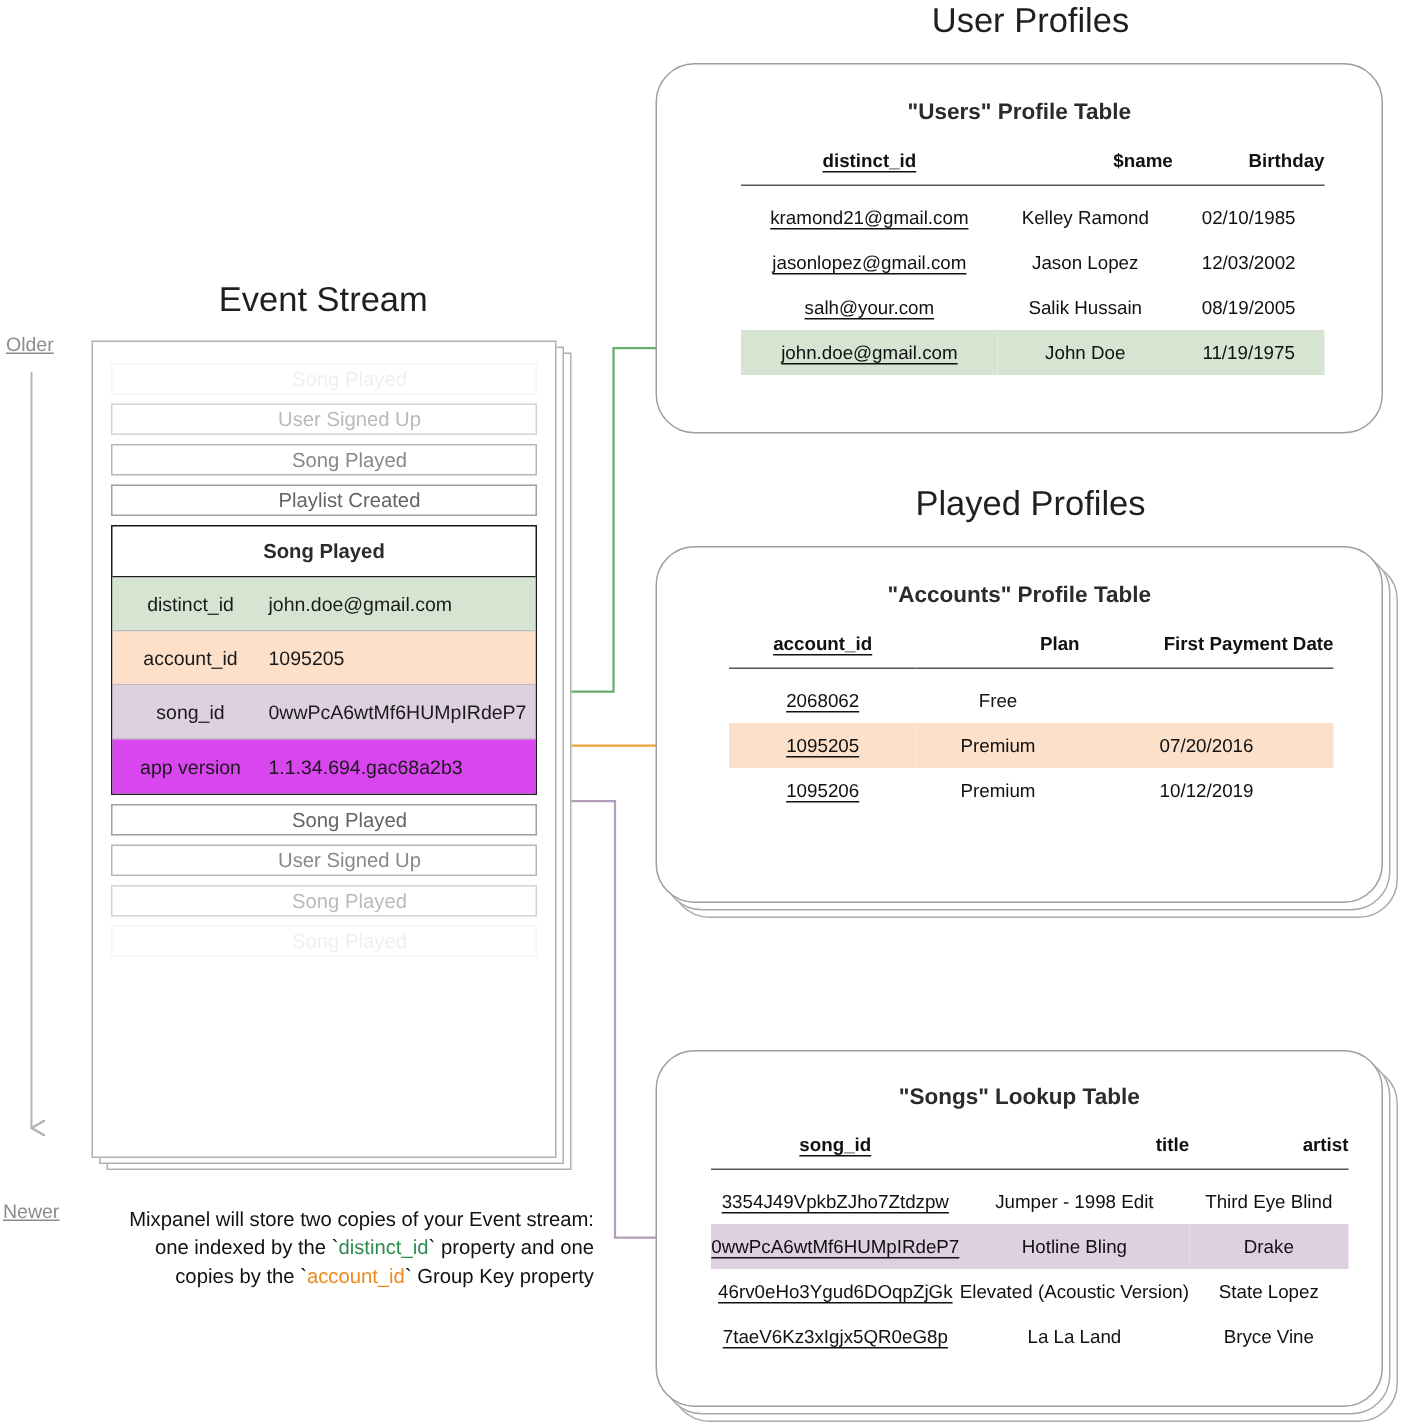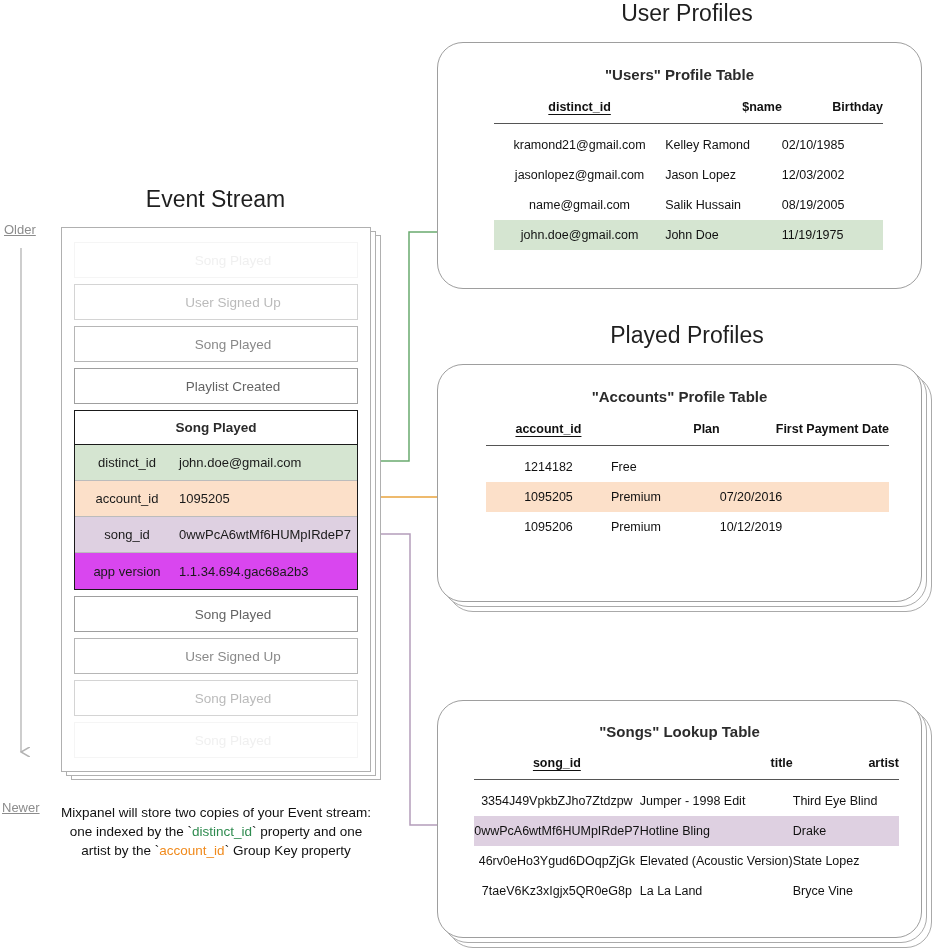--- a/index.html
+++ b/index.html
@@ -37,21 +37,21 @@
     background: #ffffff;
     border: 1.5px solid #b0b0b0;
   }
   .es-panel {
     position: absolute;
     background: #ffffff;
     border: 1.5px solid #b0b0b0;
     padding: 14px 12px;
   }
   .ev {
-    height: 36px;
+    height: 21px;
     margin-bottom: 6px;
     border: 1.2px solid #9a9a9a;
     background: #fff;
     display: flex;
     align-items: center;
     justify-content: center;
     font-size: 13.5px;
     color: #5c5c5c;
     padding-left: 34px;
   }
@@ -137,22 +137,22 @@
   table.tbl th.c0 span { text-decoration: underline; text-underline-offset: 2.5px; }
   table.tbl th.cx { text-align: right; }
   table.tbl thead tr { border-bottom: 1.4px solid #555; }
   table.tbl td {
     height: 30px;
     color: #111;
     font-size: 12.5px;
     white-space: nowrap;
   }
   table.tbl td.c0 { text-align: center; }
-  table.tbl td.c0 span { text-underline-offset: 2.5px; }
-  table.tbl td.cx { text-align: left; }
+  table.tbl td.c0 span { text-decoration: underline; text-underline-offset: 2.5px; }
+  table.tbl td.cx { text-align: center; }
   tr.hl-green  td { background: #d5e5d1; }
   tr.hl-peach  td { background: #fce0c9; }
   tr.hl-purple td { background: #ded0e1; }
   tr.spacer td { height: 6px; padding: 0; background: transparent !important; }
 
   
   #connectors { position: absolute; left: 0; top: 0; pointer-events: none; }
 </style>
 </head>
 <body>
@@ -221,24 +221,24 @@
         </div>
     </div>
     <div id="events-after">
         <div class="ev f-90">Song Played</div>
         <div class="ev f-65">User Signed Up</div>
         <div class="ev f-35">Song Played</div>
         <div class="ev f-05">Song Played</div>
       </div>
   </div>
 
-  <div class="caption" style="left:36px; top:803px; width:360px;">
+  <div class="caption" style="left:36px; top:803px; width:360px;text-align:right;">
     <div>Mixpanel will store two copies of your Event stream:</div>
     <div><span>one indexed by the `</span><span class="tok-green">distinct_id</span><span>` property and one</span></div>
-    <div><span>artist by the `</span><span class="tok-orange">account_id</span><span>` Group Key property</span></div>
+    <div><span>copies by the `</span><span class="tok-orange">account_id</span><span>` Group Key property</span></div>
   </div>
 
   <div class="section-title" style="left:437px; top:0px; width:500px;">User Profiles</div>
 
   <div class="card" style="left:437px; top:42px; width:485px; height:247px; padding:23px 28px 0 28px;">
     <div class="card-title">"Users" Profile Table</div>
     <div style="margin-top:17px; margin-left:28px; margin-right:10px;">
       <table class="tbl" id="tbl-users">
         <colgroup>
             <col style="width:44%">
@@ -260,21 +260,21 @@
               <td class="c0"><span>kramond21@gmail.com</span></td>
               <td class="cx">Kelley Ramond</td>
               <td class="cx">02/10/1985</td>
             </tr>
             <tr>
               <td class="c0"><span>jasonlopez@gmail.com</span></td>
               <td class="cx">Jason Lopez</td>
               <td class="cx">12/03/2002</td>
             </tr>
             <tr>
-              <td class="c0"><span>name@gmail.com</span></td>
+              <td class="c0"><span>salh@your.com</span></td>
               <td class="cx">Salik Hussain</td>
               <td class="cx">08/19/2005</td>
             </tr>
             <tr class="hl-green">
               <td class="c0"><span>john.doe@gmail.com</span></td>
               <td class="cx">John Doe</td>
               <td class="cx">11/19/1975</td>
             </tr>
           </tbody>
       </table>
@@ -300,21 +300,21 @@
               <th class="c0"><span>account_id</span></th>
               <th class="cx">Plan</th>
               <th class="cx">First Payment Date</th>
             </tr>
           </thead>
         <tbody>
             <tr class="spacer">
               <td colspan="3"></td>
             </tr>
             <tr>
-              <td class="c0"><span>1214182</span></td>
+              <td class="c0"><span>2068062</span></td>
               <td class="cx">Free</td>
               <td class="cx"></td>
             </tr>
             <tr class="hl-peach">
               <td class="c0"><span>1095205</span></td>
               <td class="cx">Premium</td>
               <td class="cx">07/20/2016</td>
             </tr>
             <tr>
               <td class="c0"><span>1095206</span></td>

